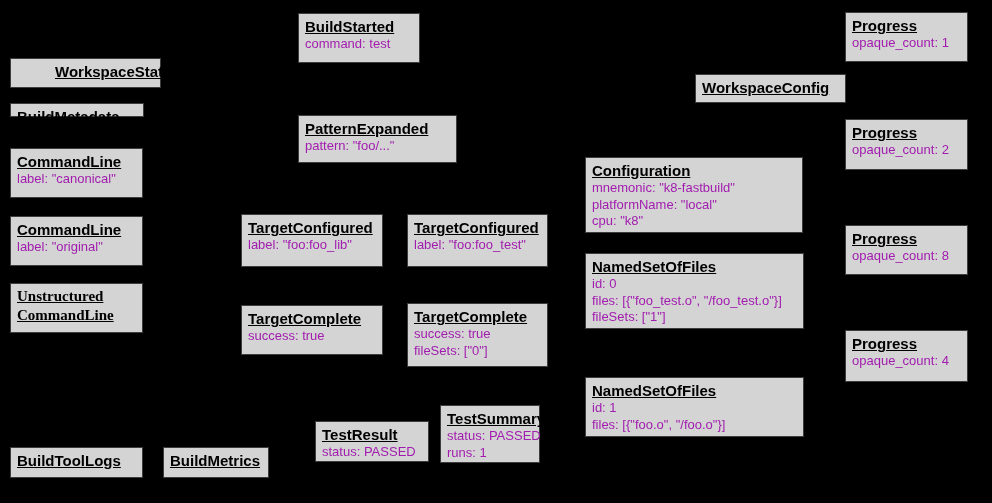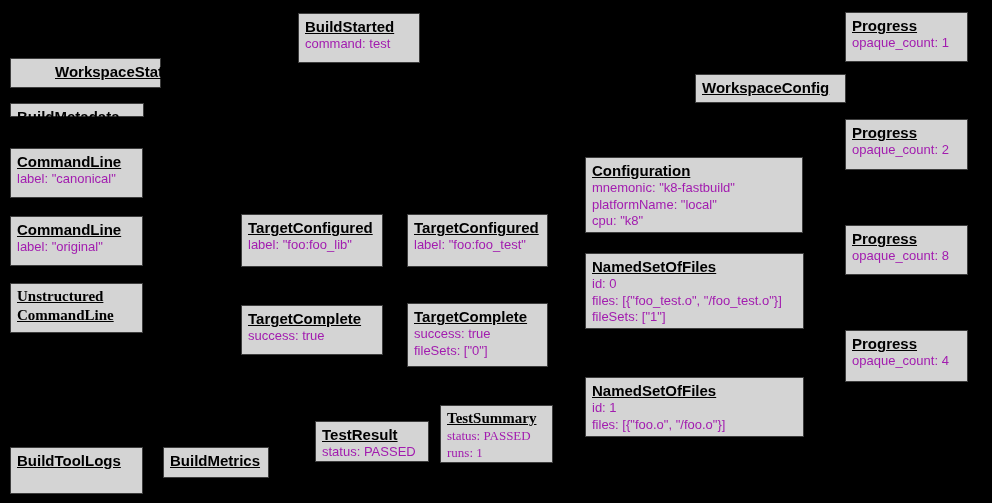--- a/index.html
+++ b/index.html
@@ -51,29 +51,33 @@
       <div class="title">CommandLine</div>
       <div class="field">label: "canonical"</div>
     </div>
     <div class="node" style="left: 10px; top: 216px; width: 133px; height: 50px;">
       <div class="title">CommandLine</div>
       <div class="field">label: "original"</div>
     </div>
     <div class="node" style="left: 10px; top: 283px; width: 133px; height: 50px; font-family: Liberation Serif, serif;">
       <div class="title">Unstructured CommandLine</div>
     </div>
-    <div class="node" style="left: 10px; top: 447px; width: 133px; height: 47px;">
+    <div class="node" style="left: 10px; top: 447px; width: 133px; height: 31px;">
       <div class="title">BuildToolLogs</div>
     </div>
     <div class="node" style="left: 163px; top: 447px; width: 106px; height: 31px;">
       <div class="title">BuildMetrics</div>
     </div>
     <div class="node" style="left: 298px; top: 13px; width: 122px; height: 50px;">
       <div class="title">BuildStarted</div>
       <div class="field">command: test</div>
+    </div>
+    <div class="node" style="left: 298px; top: 115px; width: 159px; height: 48px;">
+      <div class="title">PatternExpanded</div>
+      <div class="field">pattern: "foo/..."</div>
     </div>
     <div class="node" style="left: 241px; top: 214px; width: 142px; height: 53px;">
       <div class="title">TargetConfigured</div>
       <div class="field">label: "foo:foo_lib"</div>
     </div>
     <div class="node" style="left: 407px; top: 214px; width: 141px; height: 53px;">
       <div class="title">TargetConfigured</div>
       <div class="field">label: "foo:foo_test"</div>
     </div>
     <div class="node" style="left: 241px; top: 305px; width: 142px; height: 50px;">
@@ -82,21 +86,21 @@
     </div>
     <div class="node" style="left: 407px; top: 303px; width: 141px; height: 64px;">
       <div class="title">TargetComplete</div>
       <div class="field">success: true</div>
       <div class="field">fileSets: ["0"]</div>
     </div>
     <div class="node" style="left: 315px; top: 421px; width: 114px; height: 41px;">
       <div class="title">TestResult</div>
       <div class="field">status: PASSED</div>
     </div>
-    <div class="node" style="left: 440px; top: 405px; width: 113px; height: 58px; font-family: Liberation Serif, serif;">
+    <div class="node" style="left: 440px; top: 405px; width: 100px; height: 58px;">
       <div class="title">TestSummary</div>
       <div class="field">status: PASSED</div>
       <div class="field">runs: 1</div>
     </div>
     <div class="node" style="left: 651px; top: 74px; width: 151px; height: 29px; margin-left: 44px;">
       <div class="title">WorkspaceConfig</div>
     </div>
     <div class="node" style="left: 585px; top: 157px; width: 218px; height: 76px;">
       <div class="title">Configuration</div>
       <div class="field">mnemonic: "k8-fastbuild"</div>

